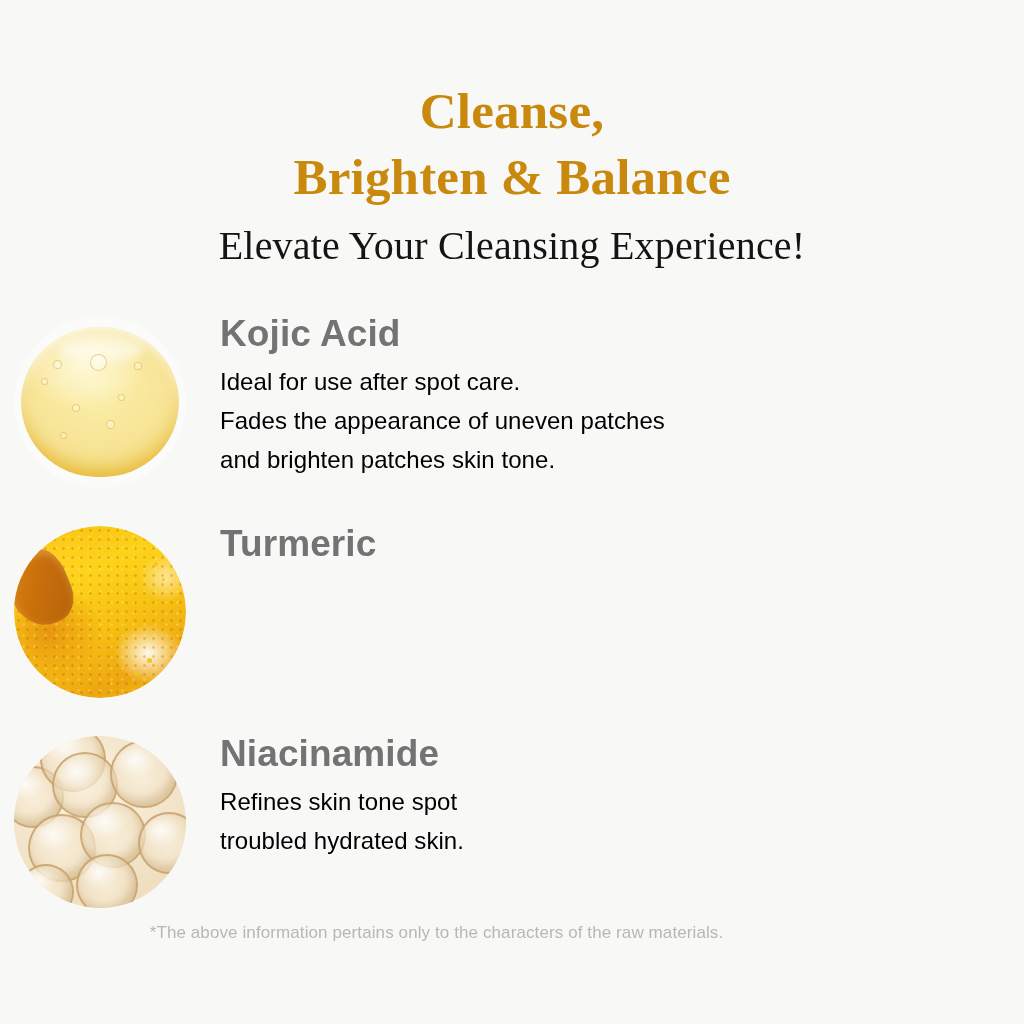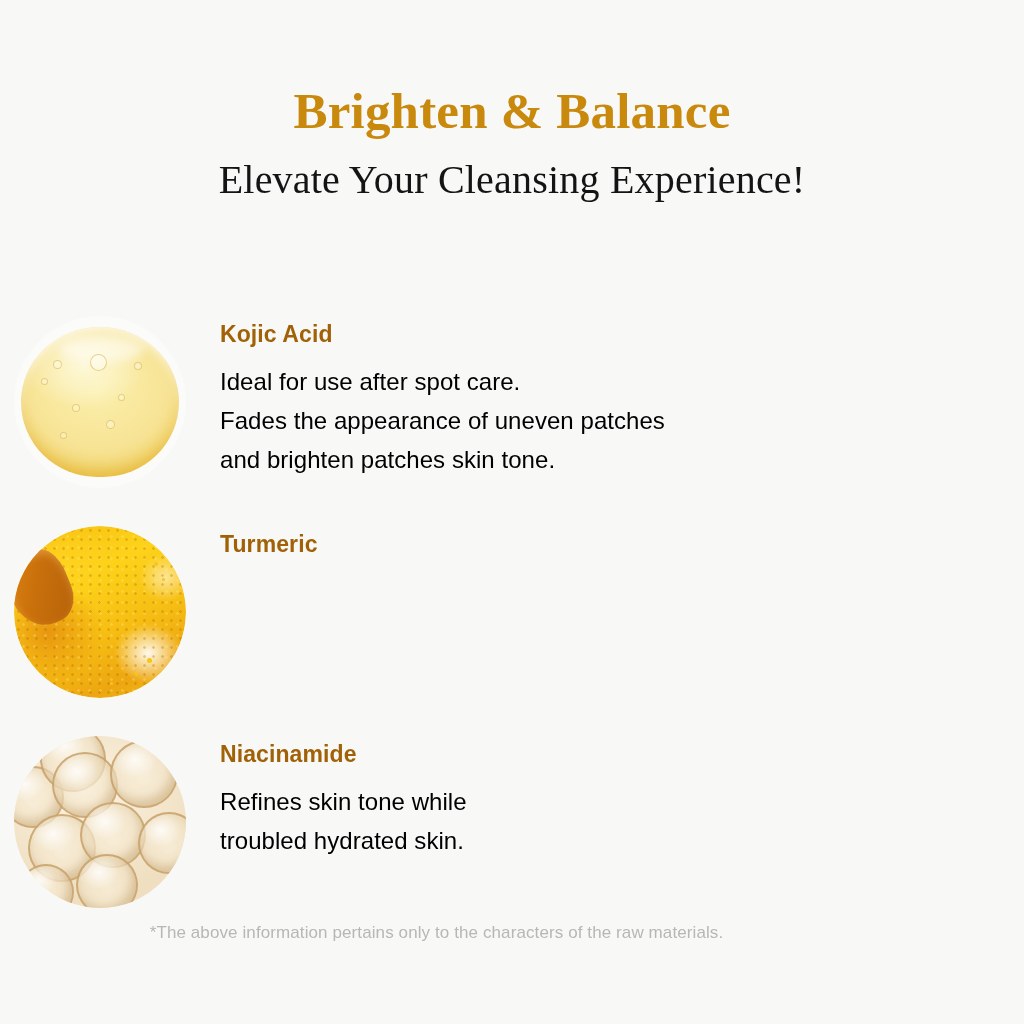--- a/index.html
+++ b/index.html
@@ -174,22 +174,22 @@
     box-shadow: inset -4px -6px 10px rgba(176,135,74,0.35);
   }
 
   
   .text-wrap {
     flex: 1 1 auto;
     padding-left: 20px;
     padding-top: 4px;
   }
   .ing-name {
-    color: #a16207;
-    font-size: 23px;
+    color: #737373;
+    font-size: 37px;
     font-weight: bold;
     line-height: 36px;
     margin: 0 0 10px 0;
     letter-spacing: 0.1px;
   }
   .ing-desc {
     color: #000000;
     font-size: 24px;
     line-height: 39px;
     margin: 0;
@@ -210,20 +210,21 @@
     font-size: 17px;
     line-height: 24px;
     letter-spacing: 0.1px;
   }
 </style>
 </head>
 <body>
 
 <div class="header">
   <h1 class="title">
+    <span class="title-line">Cleanse,</span>
     <span class="title-line">Brighten &amp; Balance</span>
   </h1>
   <p class="subtitle">Elevate Your Cleansing Experience!</p>
 </div>
 
 <div class="ingredients">
 
   <div class="row">
     <div class="thumb-wrap">
       <div class="thumb thumb-kojic">
@@ -277,21 +278,21 @@
         <div class="cap" style="left:14px;top:78px;width:64px;height:64px;"></div>
         <div class="cap" style="left:66px;top:66px;width:62px;height:62px;"></div>
         <div class="cap" style="left:124px;top:76px;width:58px;height:58px;"></div>
         <div class="cap" style="left:62px;top:118px;width:58px;height:58px;"></div>
         <div class="cap" style="left:4px;top:128px;width:52px;height:52px;"></div>
       </div>
     </div>
     <div class="text-wrap">
       <p class="ing-name">Niacinamide</p>
       <p class="ing-desc">
-        <span>Refines skin tone while</span>
+        <span>Refines skin tone spot</span>
         <span>troubled hydrated skin.</span>
       </p>
     </div>
   </div>
 
 </div>
 
 <div class="footnote">*The above information pertains only to the characters of the raw materials.</div>
 
 </body></html>

